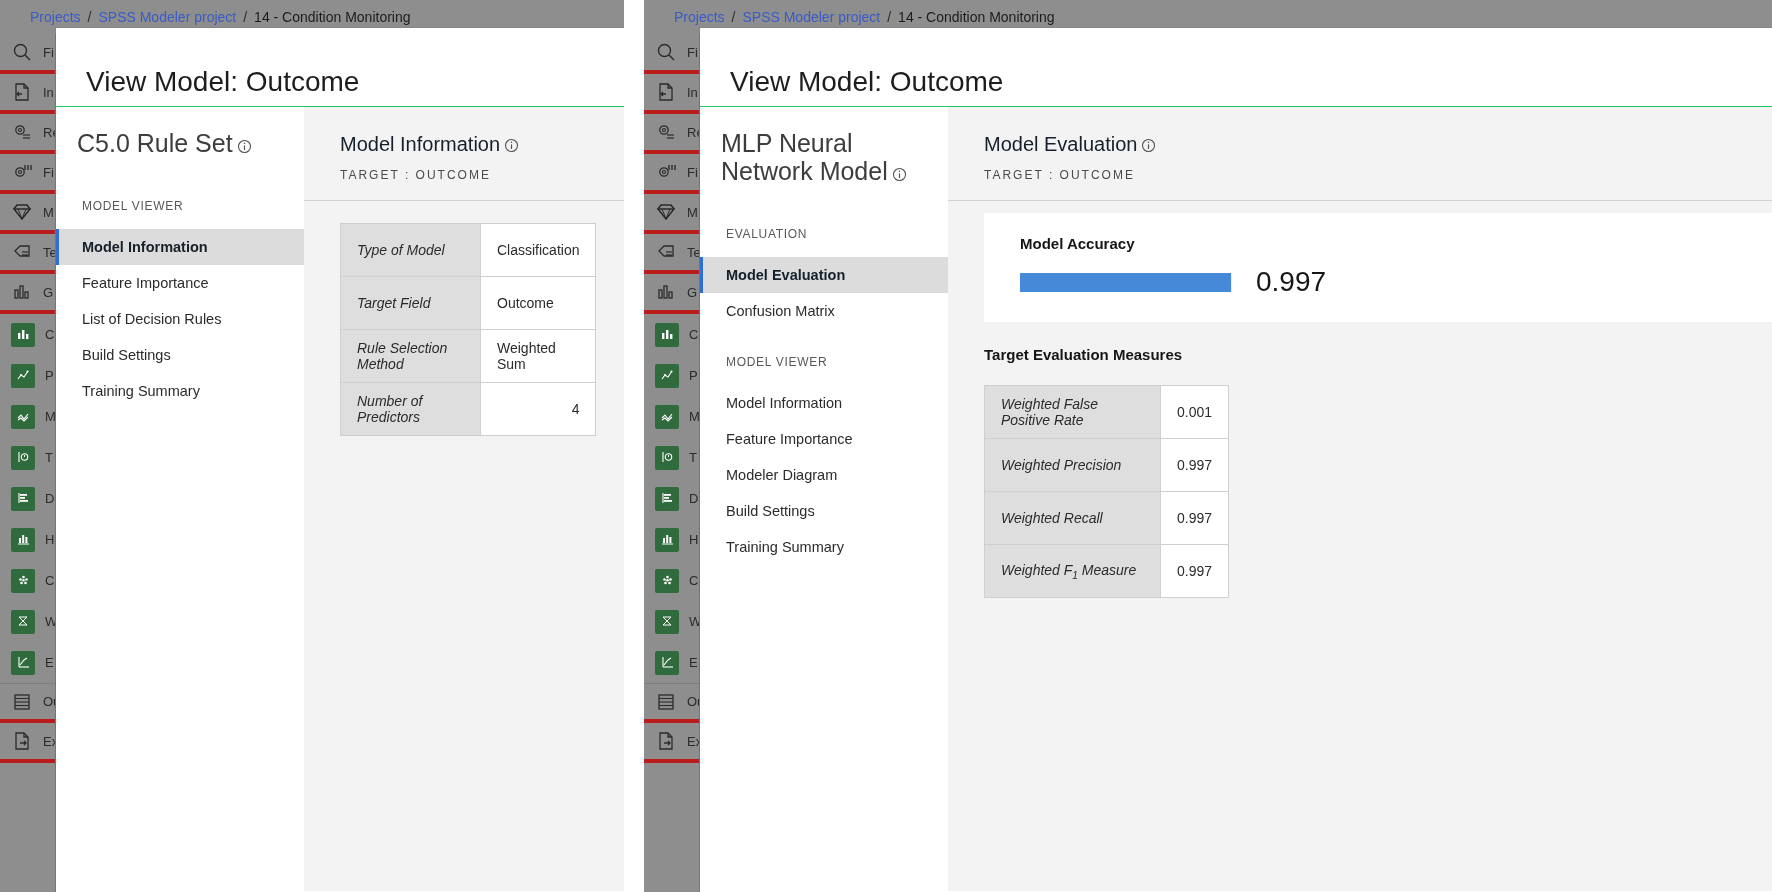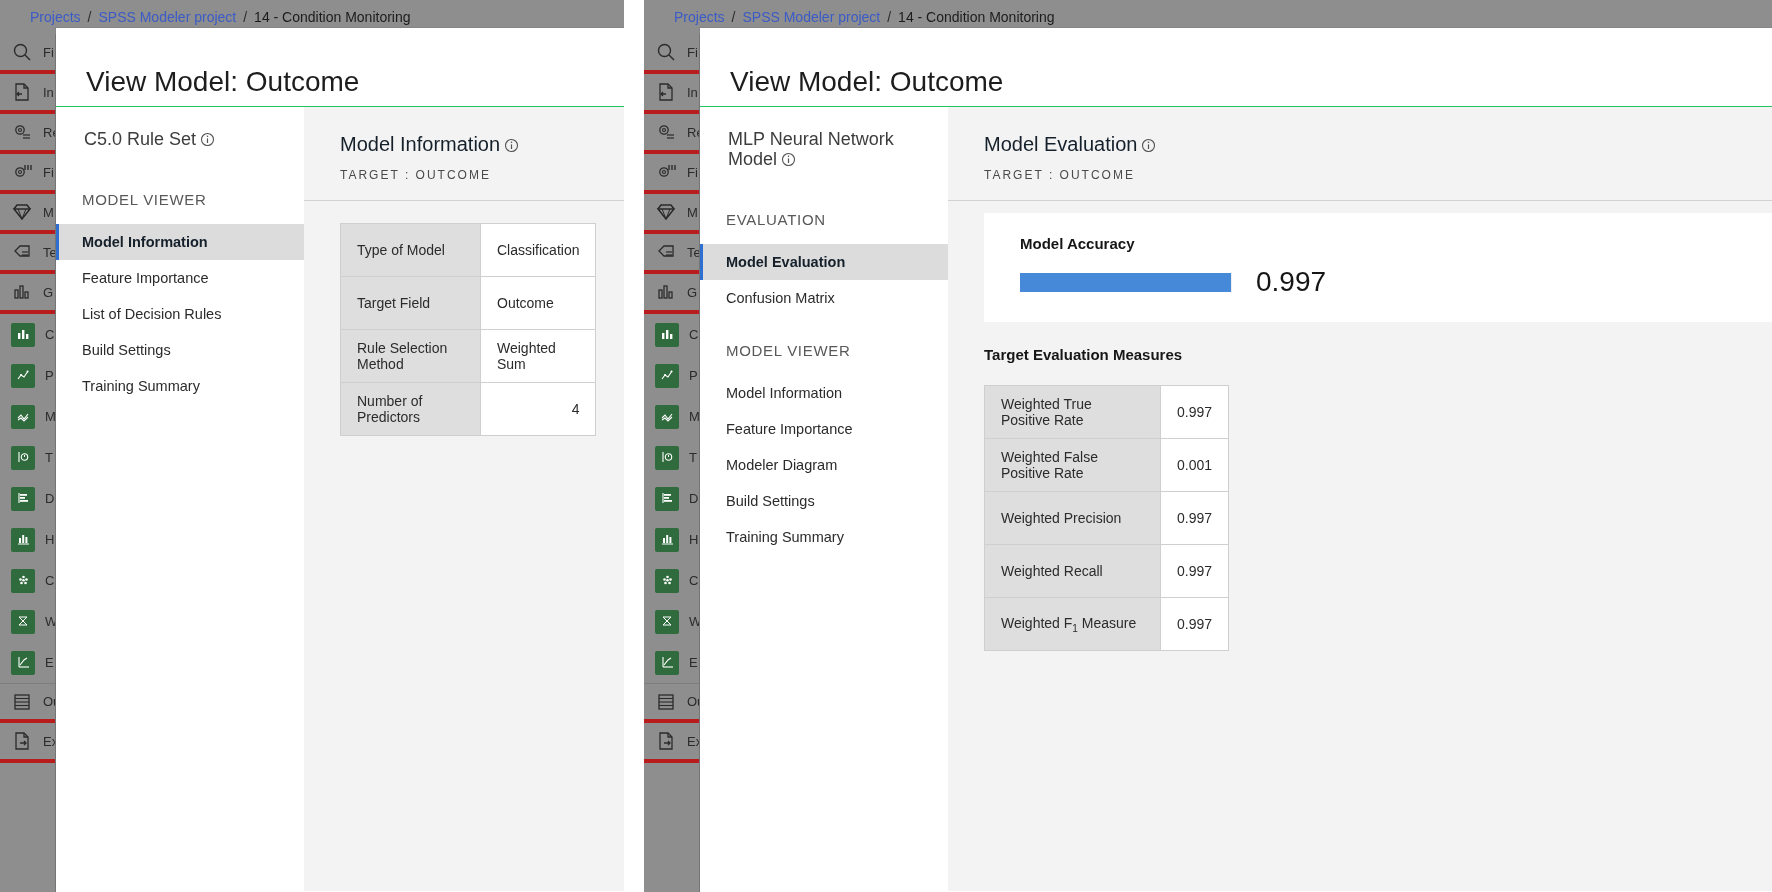--- a/index.html
+++ b/index.html
@@ -73,26 +73,26 @@
   }
 
   .modal-body { display: flex; height: calc(864px - 80px); }
 
   
   .navcol {
     width: 248px; flex: 0 0 248px; background: #ffffff;
     padding-top: 22px;
   }
   .modelname {
-    font-size: 18px; color: #3d3d3d; font-weight: 400;
-    padding: 0 28px; line-height: 1.12; margin-bottom: 42px;
+    font-size: 25px; color: #3d3d3d; font-weight: 400;
+    padding: 0 21px; line-height: 1.12; margin-bottom: 42px;
   }
   .modelname .info { margin-left: 4px; }
   .navgroup {
-    font-size: 15px; letter-spacing: 0.7px; color: #585858;
+    font-size: 12px; letter-spacing: 0.7px; color: #585858;
     padding: 0 26px; margin-bottom: 16px; text-transform: uppercase;
   }
   .navgroup.second { margin-top: 26px; }
   .navitem {
     position: relative; font-size: 14.5px; color: #2b2b2b;
     padding: 10px 26px; cursor: pointer;
   }
   .navitem.active {
     background: #dcdcdc; font-weight: 700; color: #15202b;
   }
@@ -114,21 +114,21 @@
   .rule { height: 1px; background: #d2d2d2; margin-right: 0; }
 
   .info-icon { display:inline-block; vertical-align: -2px; }
 
   
   table.kv { border-collapse: collapse; margin-top: 22px; }
   table.kv td {
     border: 1px solid #cfcfcf; font-size: 14px; color: #2b2b2b;
     height: 53px; vertical-align: middle;
   }
-  table.kv td.k { background:#dedede; padding: 0 16px; }
+  table.kv td.k { background:#dedede; padding: 0 16px; font-style: italic; }
   table.kv td.v { background:#ffffff; padding: 0 16px; }
   table.kv td.v.num { text-align: right; }
 
   
   .kv-left td.k { width: 140px; }
   .kv-left td.v { width: 114px; }
 
   
   .acc-card {
     background: #ffffff; margin-top: 12px; margin-right: 0;
@@ -660,24 +660,20 @@
                 </div>
                 <div class="acc-value">0.997</div>
               </div>
             </div>
 
             <div class="meas-title">Target Evaluation Measures</div>
 
             <table class="kv kv-right">
               <tbody>
                 <tr>
-                  <td class="k">Weighted True Positive Rate</td>
-                  <td class="v">0.997</td>
-                </tr>
-                <tr>
                   <td class="k">Weighted False Positive Rate</td>
                   <td class="v">0.001</td>
                 </tr>
                 <tr>
                   <td class="k">Weighted Precision</td>
                   <td class="v">0.997</td>
                 </tr>
                 <tr>
                   <td class="k">Weighted Recall</td>
                   <td class="v">0.997</td>

